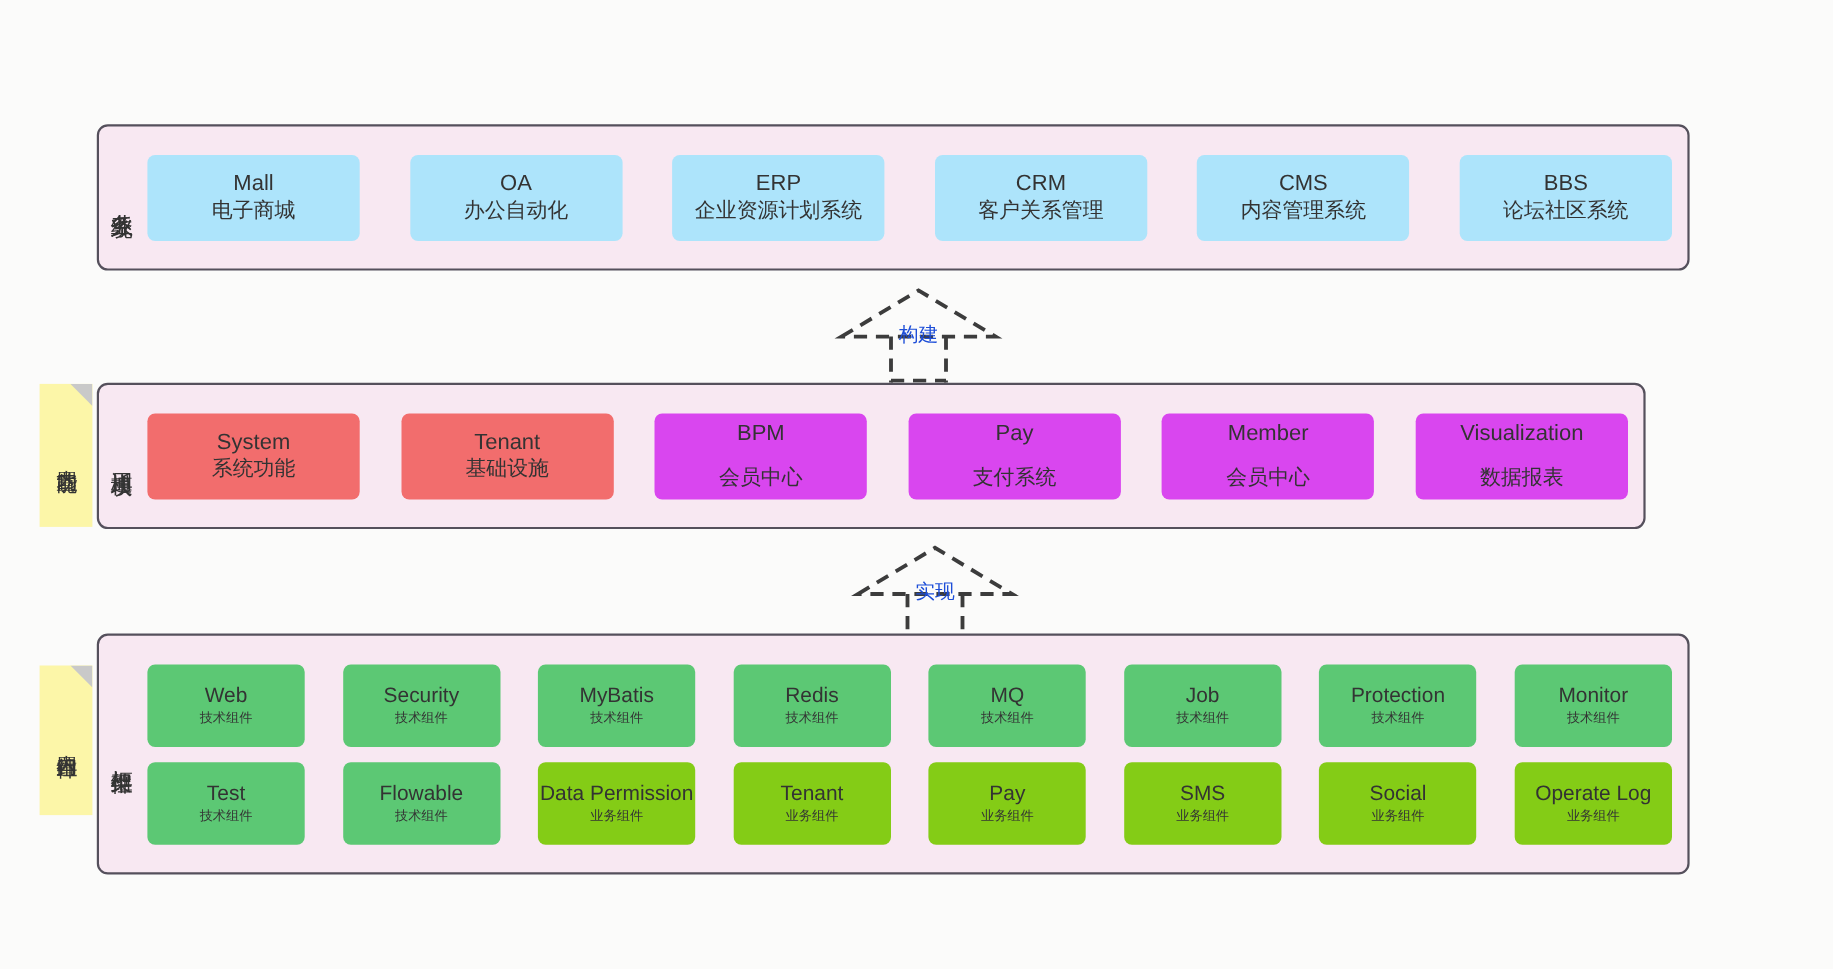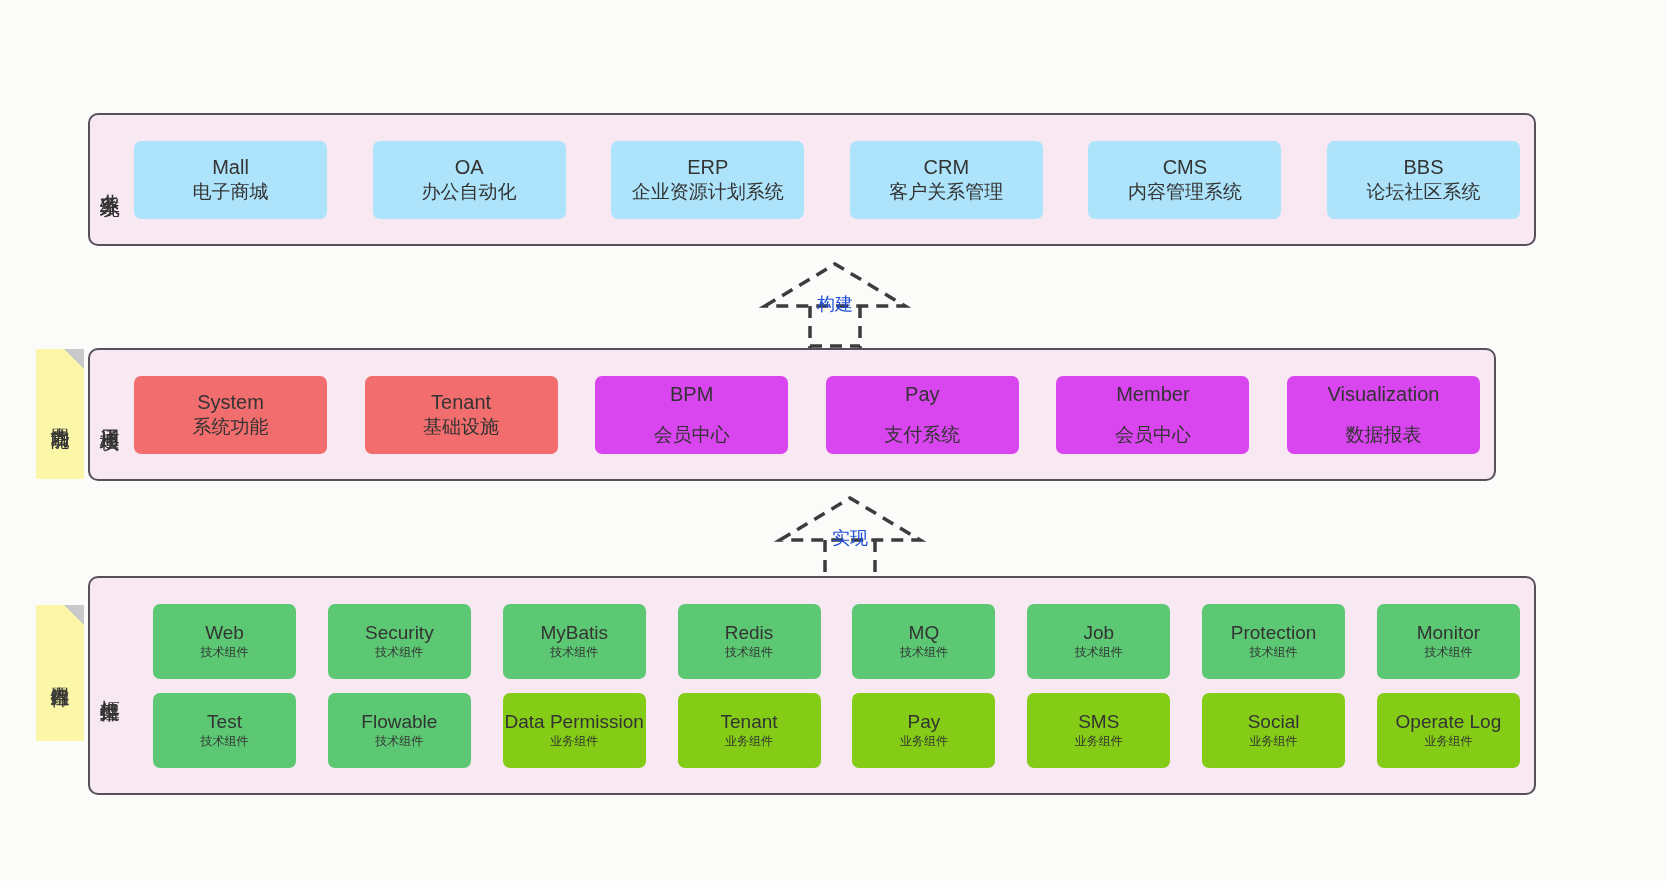--- a/index.html
+++ b/index.html
@@ -86,21 +86,20 @@
     width: 193px;
     height: 78px;
   }
   .c-red    { background: #f26d6d; }
   .c-pink   { background: #d946ef; gap: 16px; }
 
   
   .layer-frame .card {
     width: 143px;
     height: 75px;
-    margin-left: 19px;
   }
   .c-green-dark  { background: #5cc874; }
   .c-green-light { background: #84cc16; }
   .layer-frame .card .t1 { font-size: 19px; }
   .layer-frame .card .t2 { font-size: 12px; }
   .layer-frame .card.three-line .t1 { font-size: 19px; line-height: 1.2; }
 
   
   .sticky {
     position: absolute;

